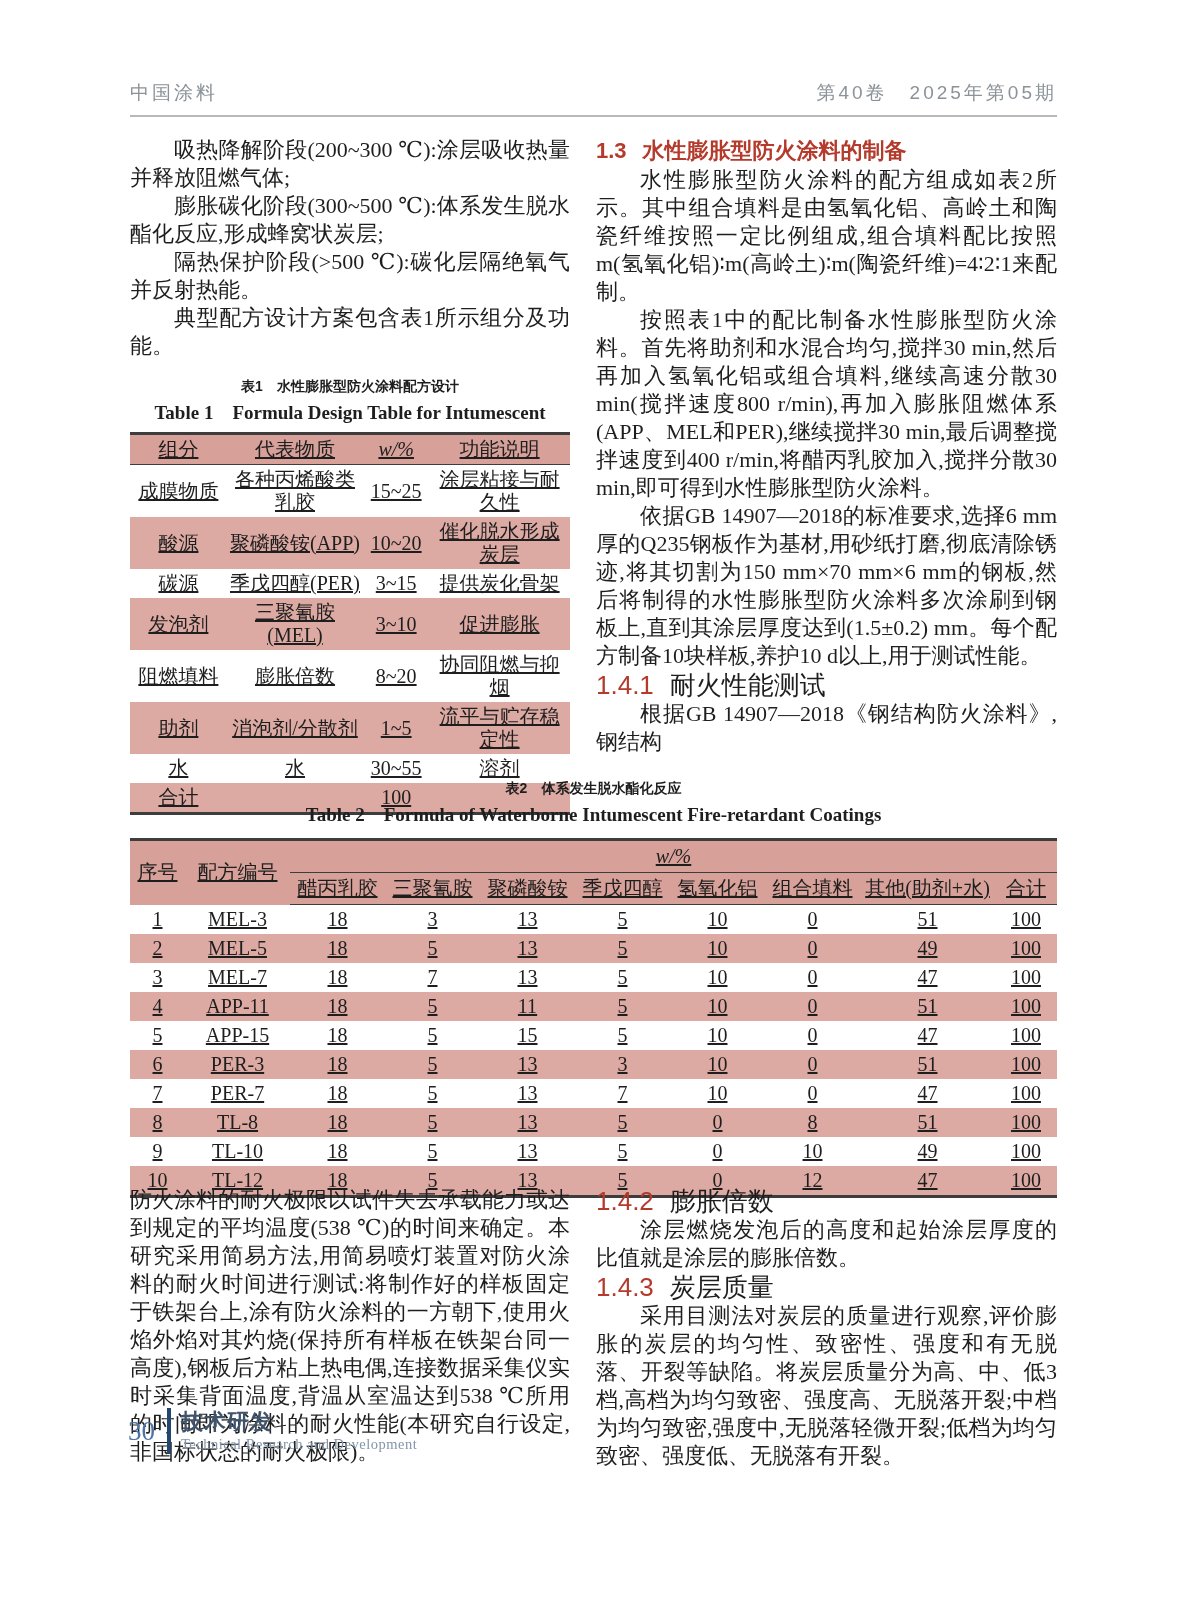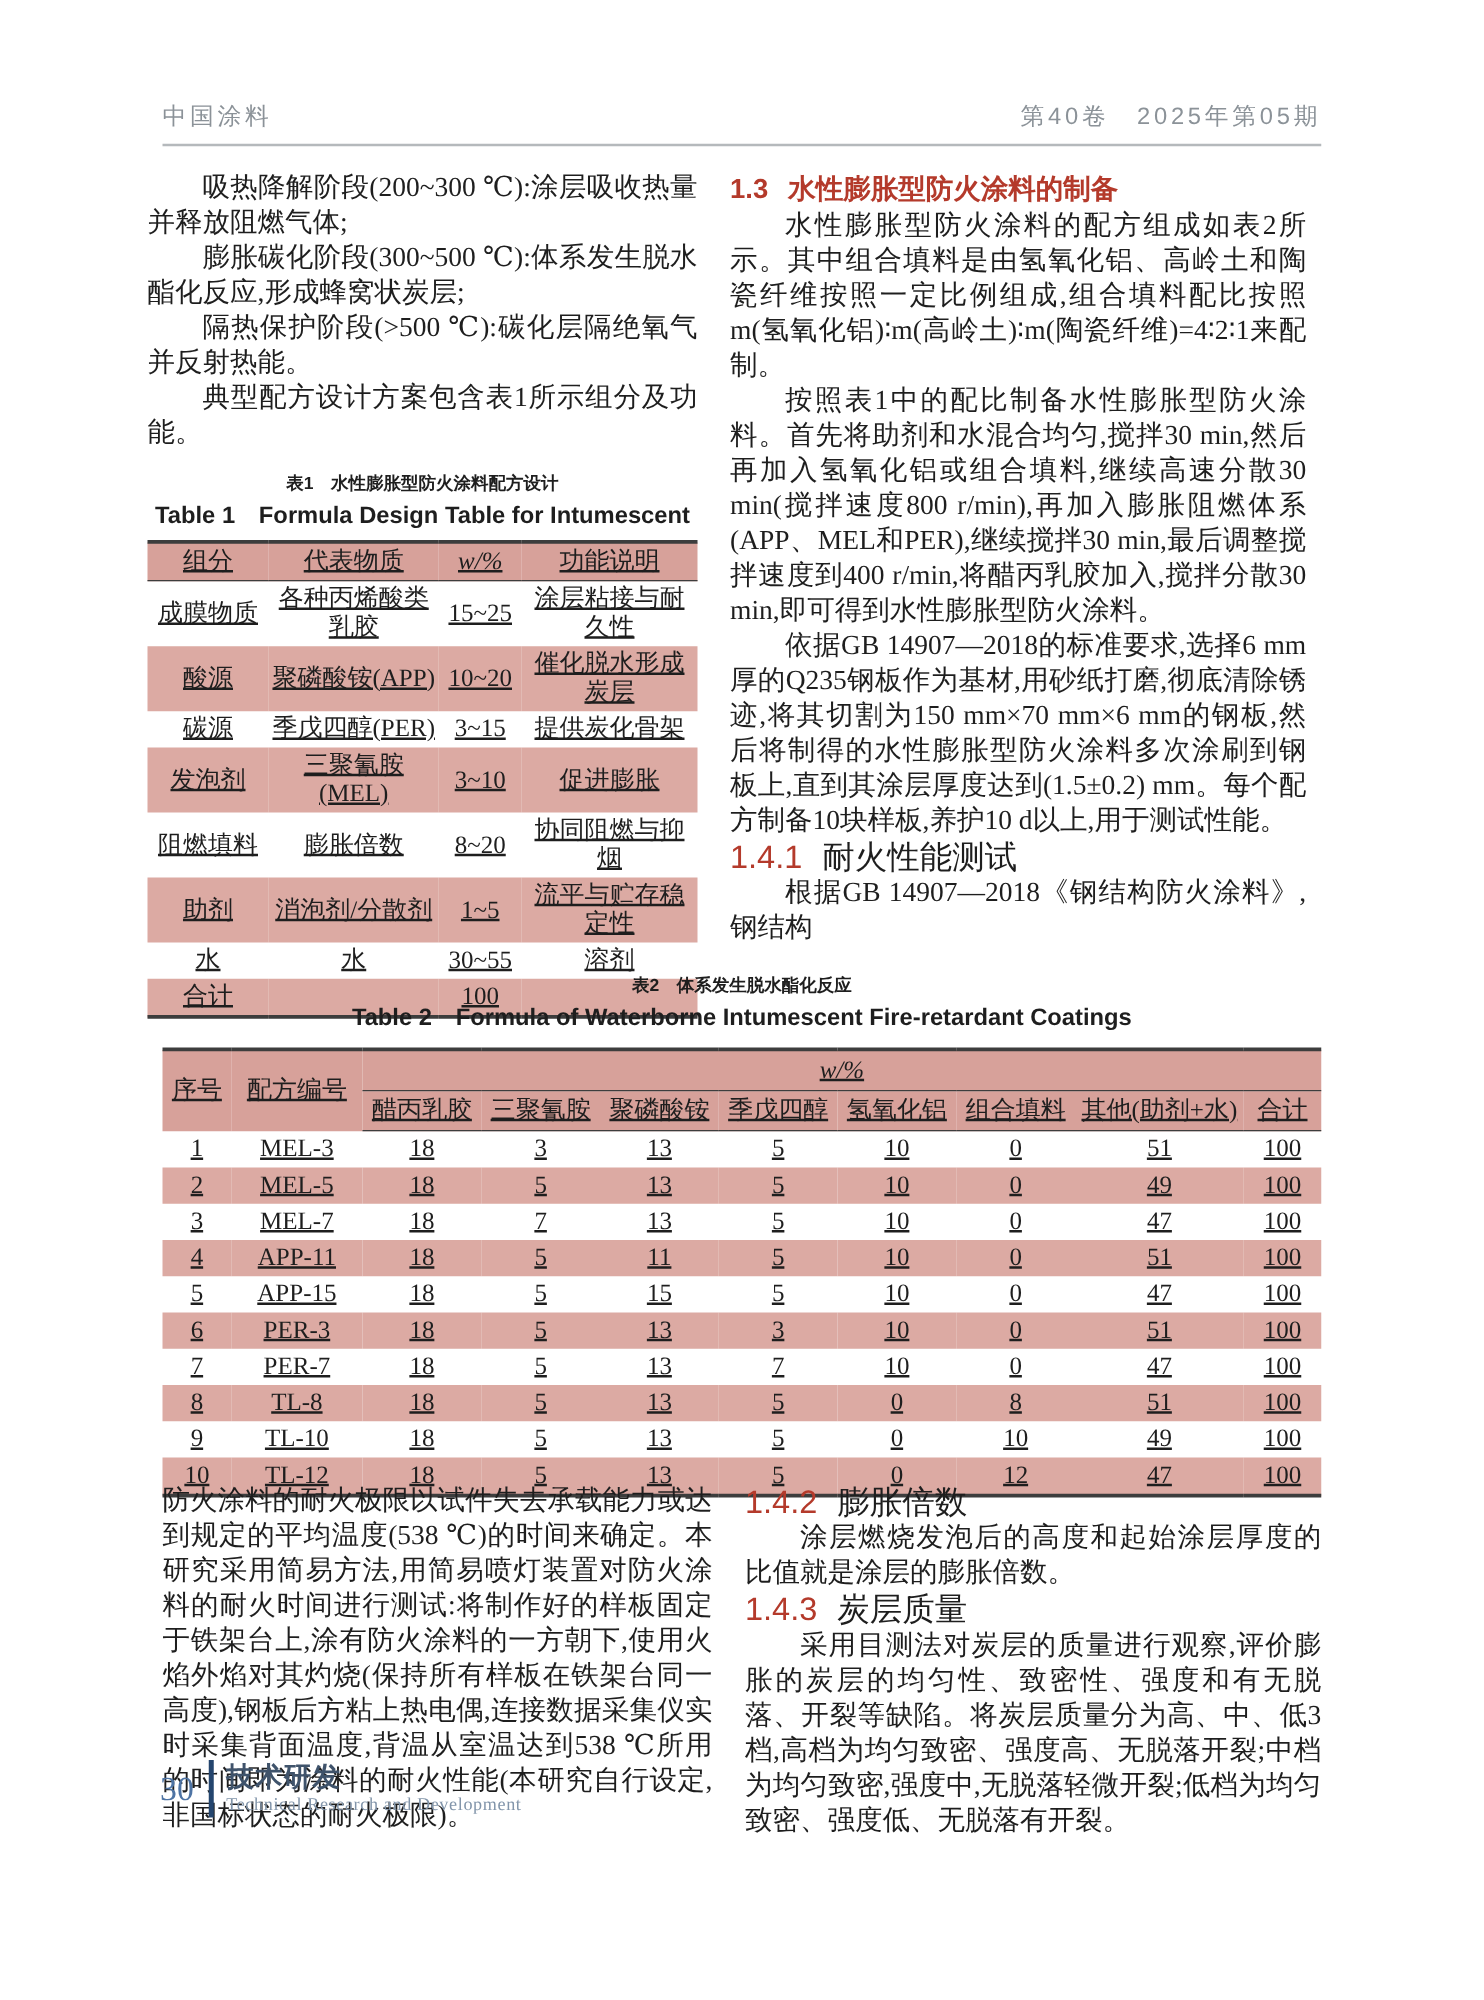--- a/index.html
+++ b/index.html
@@ -15,42 +15,42 @@
     font-family:"Liberation Serif","DejaVu Serif",serif;
     position:relative;overflow:hidden;
   }
   .pg-header{
     position:absolute;top:80px;left:130px;width:927px;
     display:flex;justify-content:space-between;align-items:center;
     font-family:"Liberation Sans","DejaVu Sans",sans-serif;
     font-size:19px;color:var(--hdr-gray);letter-spacing:3px;
     padding-bottom:9px;border-bottom:2px solid #b5b9bc;
   }
-  .top-section{position:absolute;top:136px;left:118px;width:927px;display:flex;gap:26px;}
+  .top-section{position:absolute;top:136px;left:130px;width:927px;display:flex;gap:26px;}
   .col-left{width:440px;flex:0 0 440px;}
   .col-right{width:461px;flex:1;}
   p.body{margin:0;font-size:22px;line-height:28px;text-align:justify;}
   .indent{text-indent:2em;}
   .sec-head{
     margin:0;font-family:"Liberation Sans","DejaVu Sans",sans-serif;
     font-size:22px;line-height:30px;font-weight:bold;color:var(--red);
   }
   .sec-head .num{margin-right:16px;}
   .subsec{
     margin:0;font-family:"Liberation Sans","DejaVu Sans",sans-serif;
     font-size:26px;line-height:30px;font-weight:normal;color:var(--ink);
   }
   .subsec .num{color:var(--red);margin-right:16px;}
   .tbl-title-cn{
     margin-top:12px;text-align:center;font-weight:bold;font-size:14px;line-height:28px;
     font-family:"Liberation Sans","DejaVu Sans",sans-serif;
   }
   .tbl-title-en{
     text-align:center;font-weight:bold;font-size:19px;line-height:26px;
-    font-family:Liberation Sans, sans-serif;
+    font-family:Liberation Serif, serif;
   }
   table{border-collapse:collapse;width:100%;font-size:20px;}
   table{border-top:3px solid #3d3d3d;border-bottom:3px solid #3d3d3d;text-decoration:underline;}
   th,td{text-align:center;vertical-align:middle;padding:3px 2px;line-height:23px;font-weight:normal;}
   thead th{background:var(--pink);}
   thead tr:last-child th{border-bottom:1.5px solid #3d3d3d;}
   tbody tr.alt{background:var(--pink-alt);}
   .t1{margin-top:6px;}
   .wpct{font-style:italic;font-family:"Liberation Serif","DejaVu Serif",serif;}
   .table2-block{position:absolute;top:762px;left:130px;width:927px;}

